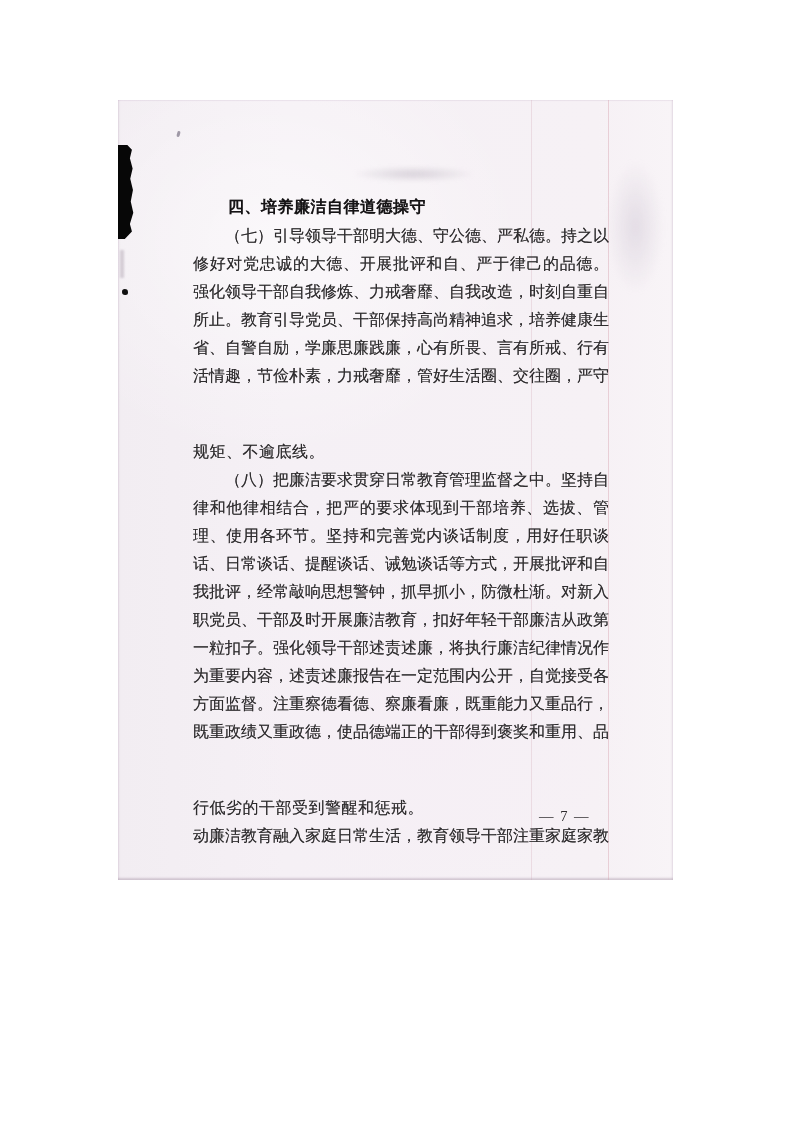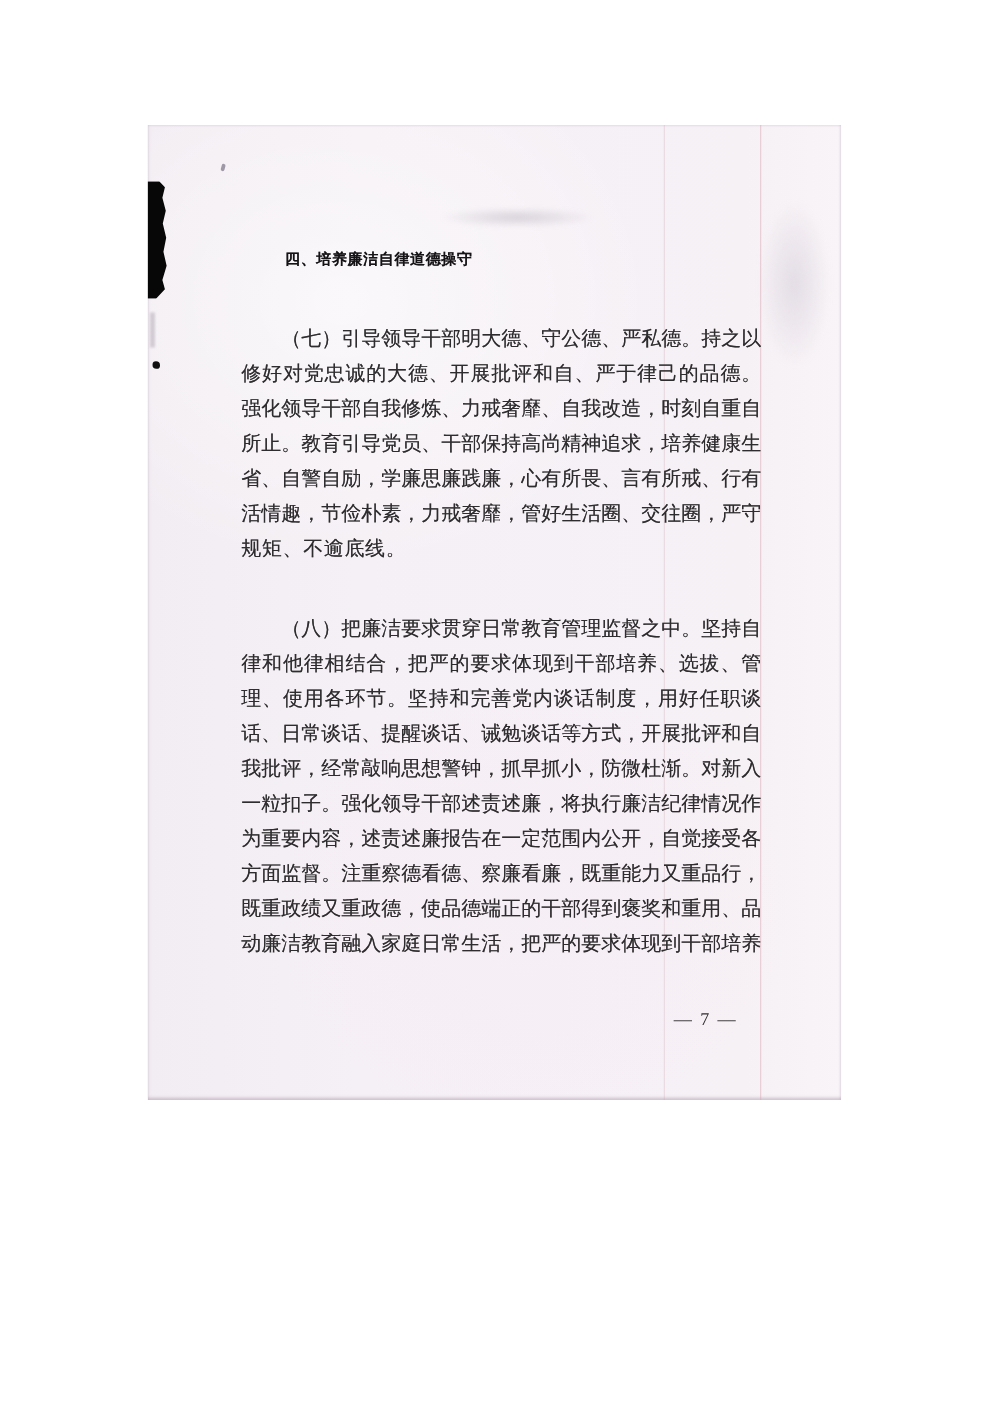--- a/index.html
+++ b/index.html
@@ -84,38 +84,39 @@
     left: 75px; top: 94px;
     width: 416px;
     color: #2e2c2e;
     text-shadow: 0 0 0.5px rgba(40,40,40,0.6);
   }
   .heading {
     margin: 0;
     height: 28px; line-height: 28px;
     padding-left: 35px;
     font-family: Liberation Mono, monospace;
-    font-size: 12px;
+    font-size: 16px;
     font-weight: 700;
     color: #151315;
     letter-spacing: 0.5px;
   }
   .line {
     height: 28px; line-height: 28px;
     font-size: 16px;
     text-align: justify;
     text-align-last: justify;
     text-justify: inter-character;
     white-space: nowrap;
   }
-  .line.first { text-indent: 32px; margin-top: 36px; }
+  .line.first { text-indent: 32px; }
   .line.end {
     text-align: center;
     text-align-last: left;
     letter-spacing: 0.5px;
+    margin-top: 48px;
   }
   .pagenum {
     position: absolute;
     right: 83px; top: 708px;
     font-size: 14.5px;
     letter-spacing: 1.5px;
     color: #2e2c2e;
   }
 </style>
 </head>
@@ -141,23 +142,25 @@
     <div class="line">所止。教育引导党员、干部保持高尚精神追求，培养健康生</div>
     <div class="line">省、自警自励，学廉思廉践廉，心有所畏、言有所戒、行有</div>
     <div class="line">活情趣，节俭朴素，力戒奢靡，管好生活圈、交往圈，严守</div>
     <div class="line end">规矩、不逾底线。</div>
 
     <div class="line first">（八）把廉洁要求贯穿日常教育管理监督之中。坚持自</div>
     <div class="line">律和他律相结合，把严的要求体现到干部培养、选拔、管</div>
     <div class="line">理、使用各环节。坚持和完善党内谈话制度，用好任职谈</div>
     <div class="line">话、日常谈话、提醒谈话、诫勉谈话等方式，开展批评和自</div>
     <div class="line">我批评，经常敲响思想警钟，抓早抓小，防微杜渐。对新入</div>
+    <div class="line">职党员、干部及时开展廉洁教育，扣好年轻干部廉洁从政第</div>
     <div class="line">一粒扣子。强化领导干部述责述廉，将执行廉洁纪律情况作</div>
     <div class="line">为重要内容，述责述廉报告在一定范围内公开，自觉接受各</div>
     <div class="line">方面监督。注重察德看德、察廉看廉，既重能力又重品行，</div>
     <div class="line">既重政绩又重政德，使品德端正的干部得到褒奖和重用、品</div>
+    <div class="line end">行低劣的干部受到警醒和惩戒。</div>
 
-    <div class="line">动廉洁教育融入家庭日常生活，把严的要求体现到干部培养</div>
+    <div class="line">动廉洁教育融入家庭日常生活，教育领导干部注重家庭家教</div>
   </div>
 
   <div class="pagenum">— 7 —</div>
 
 </div>
 
 </body></html>

